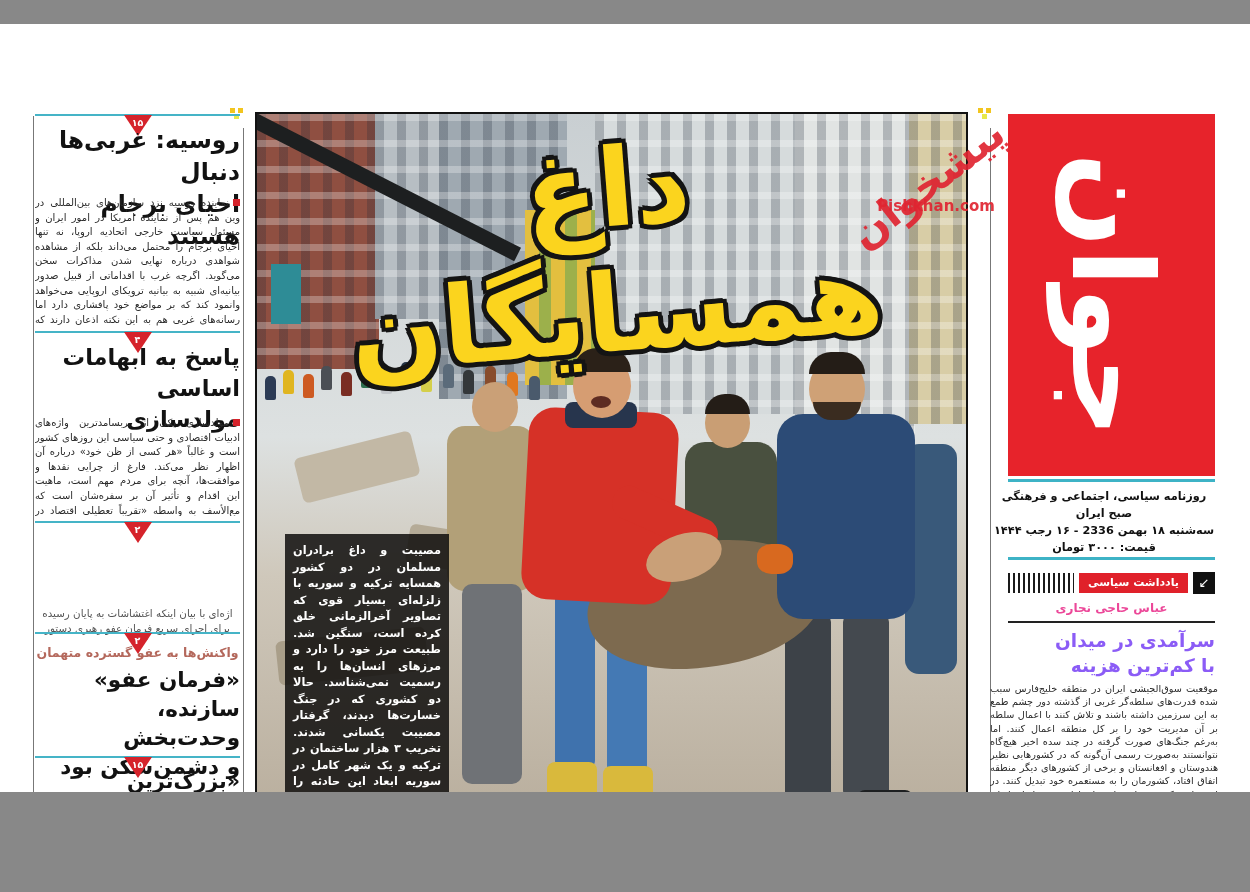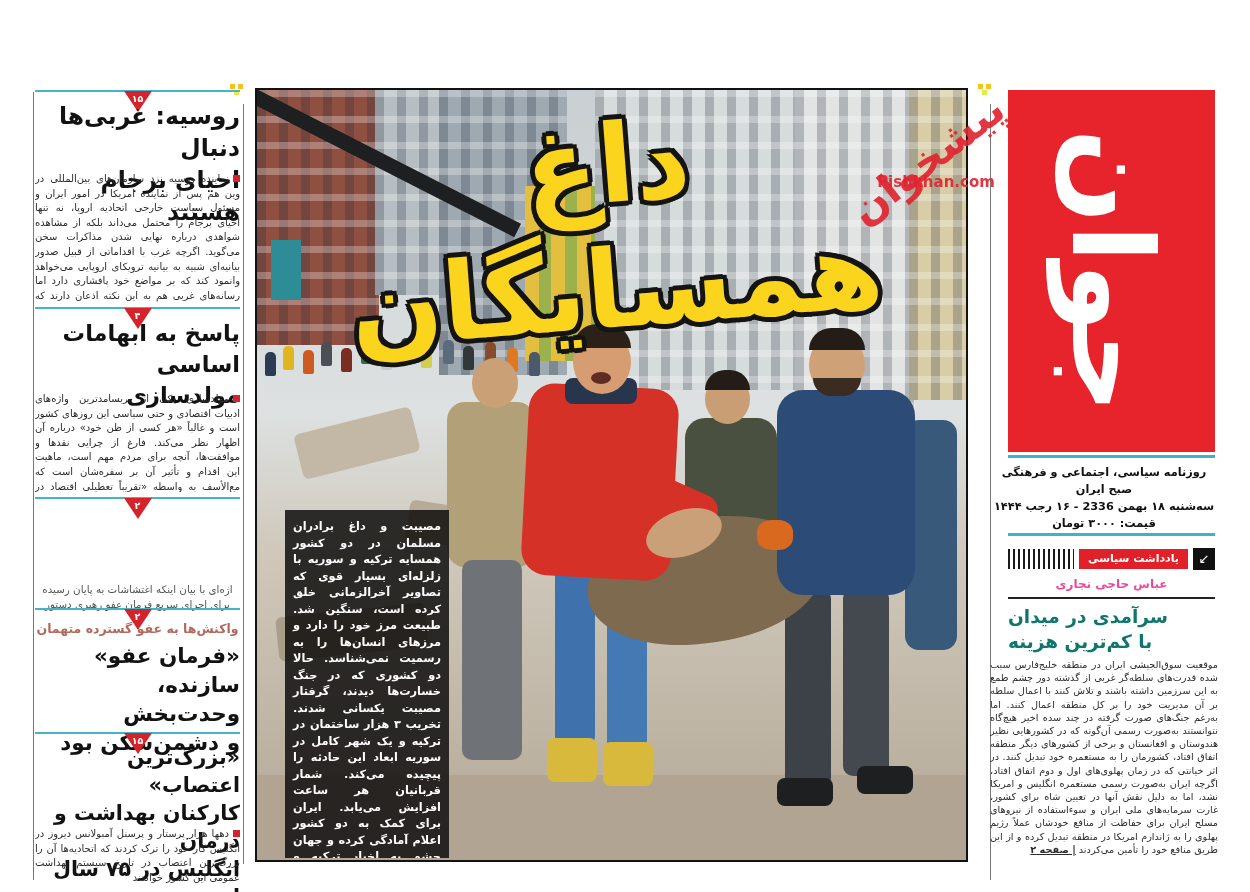--- a/index.html
+++ b/index.html
@@ -1,17 +1,17 @@
 <!DOCTYPE html>
 <html lang="fa" dir="rtl"><head>
 <meta charset="utf-8">
 <style>
   html,body{margin:0;padding:0;}
   body{font-family:"DejaVu Sans",sans-serif;background:#888;}
-  #page{position:relative;width:1250px;height:892px;background:#fff;overflow:hidden;direction:rtl;}
+  #page{position:relative;width:1250px;height:768px;background:#fff;overflow:hidden;direction:rtl;margin-top:24px;}
 
   .vrule{position:absolute;width:1px;background:#777;}
   .regmark{position:absolute;width:5px;height:5px;background:#f2c51e;box-shadow:-8px 0 0 #f2c51e,-4px 6px 0 #e8e84a;}
 
   
   .sep{position:absolute;border-top:2px solid #45b4c7;}
   .sep .tri{position:absolute;left:50%;top:-1px;margin-left:-14px;width:0;height:0;
             border-left:14px solid transparent;border-right:14px solid transparent;border-top:21px solid #d5232b;}
   .sep .num{position:absolute;left:50%;top:1px;transform:translateX(-50%);color:#fff;
             font-size:9.5px;font-weight:bold;z-index:2;}
@@ -53,22 +53,22 @@
   .cyrule{position:absolute;left:1008px;width:207px;height:3px;background:#3db3c6;}
   .mast-info{position:absolute;left:990px;top:464px;width:228px;text-align:center;
              font-size:11.3px;font-weight:bold;color:#111;line-height:17px;}
   .badge-row{position:absolute;left:1008px;top:548px;width:207px;height:22px;display:flex;direction:rtl;align-items:center;gap:5px;}
   .arrow-box{width:22px;height:22px;background:#111;color:#fff;font-size:13px;line-height:22px;text-align:center;flex:0 0 auto;}
   .note-badge{background:#e0212a;color:#fff;font-size:11px;font-weight:bold;padding:3px 9px 4px;flex:0 0 auto;}
   .barcode{flex:1 1 auto;height:20px;
            background:repeating-linear-gradient(90deg,#1a1a1a 0 2px,transparent 2px 5px);}
   .note-author{position:absolute;left:1008px;top:577px;width:207px;text-align:center;font-size:12px;font-weight:bold;color:#ec4899;}
   .note-rule{position:absolute;left:1008px;top:597px;width:207px;height:2px;background:#222;}
-  .note-title{position:absolute;left:1008px;top:604px;width:207px;text-align:left;font-size:18.5px;
-              font-weight:bold;color:#0f766e;line-height:25px;white-space:pre-line;}
+  .note-title{position:absolute;left:1008px;top:604px;width:207px;text-align:right;font-size:18.5px;
+              font-weight:bold;color:#8b5cf6;line-height:25px;white-space:pre-line;}
   .note-body{position:absolute;left:990px;top:658px;width:228px;height:212px;font-size:9.7px;
              line-height:13.2px;color:#2a2a2a;text-align:justify;overflow:hidden;}
 </style>
 </head>
 <body>
 
 <div id="page">
 
   <div class="vrule" style="left:33px;top:92px;height:788px;"></div>
   <div class="vrule" style="left:243px;top:104px;height:760px;"></div>

